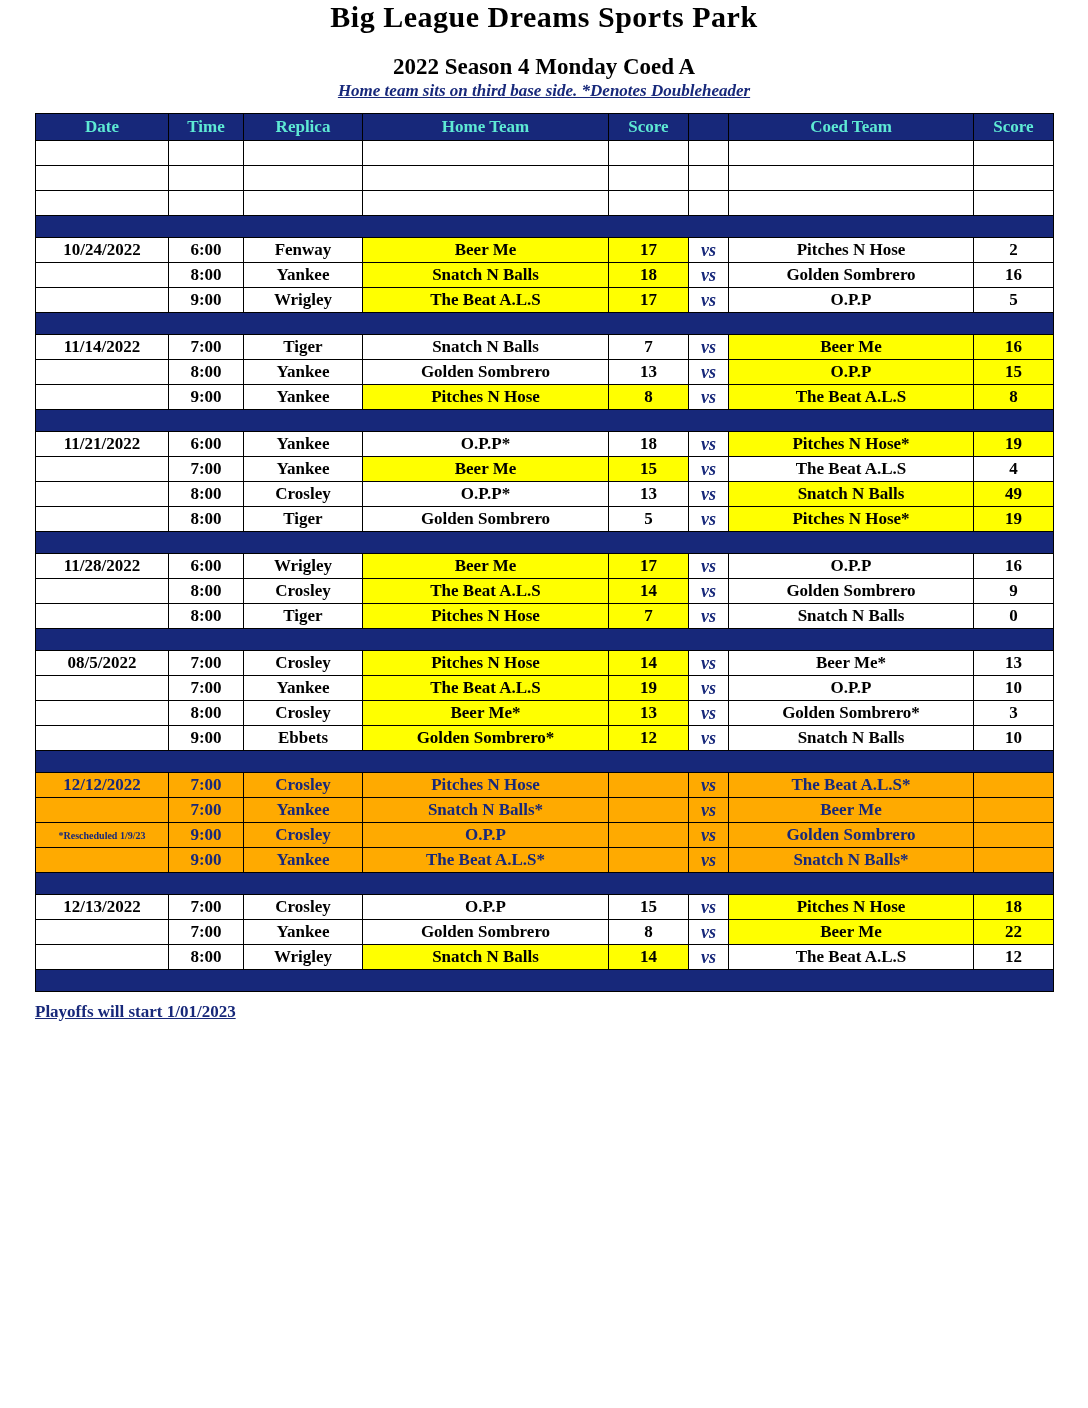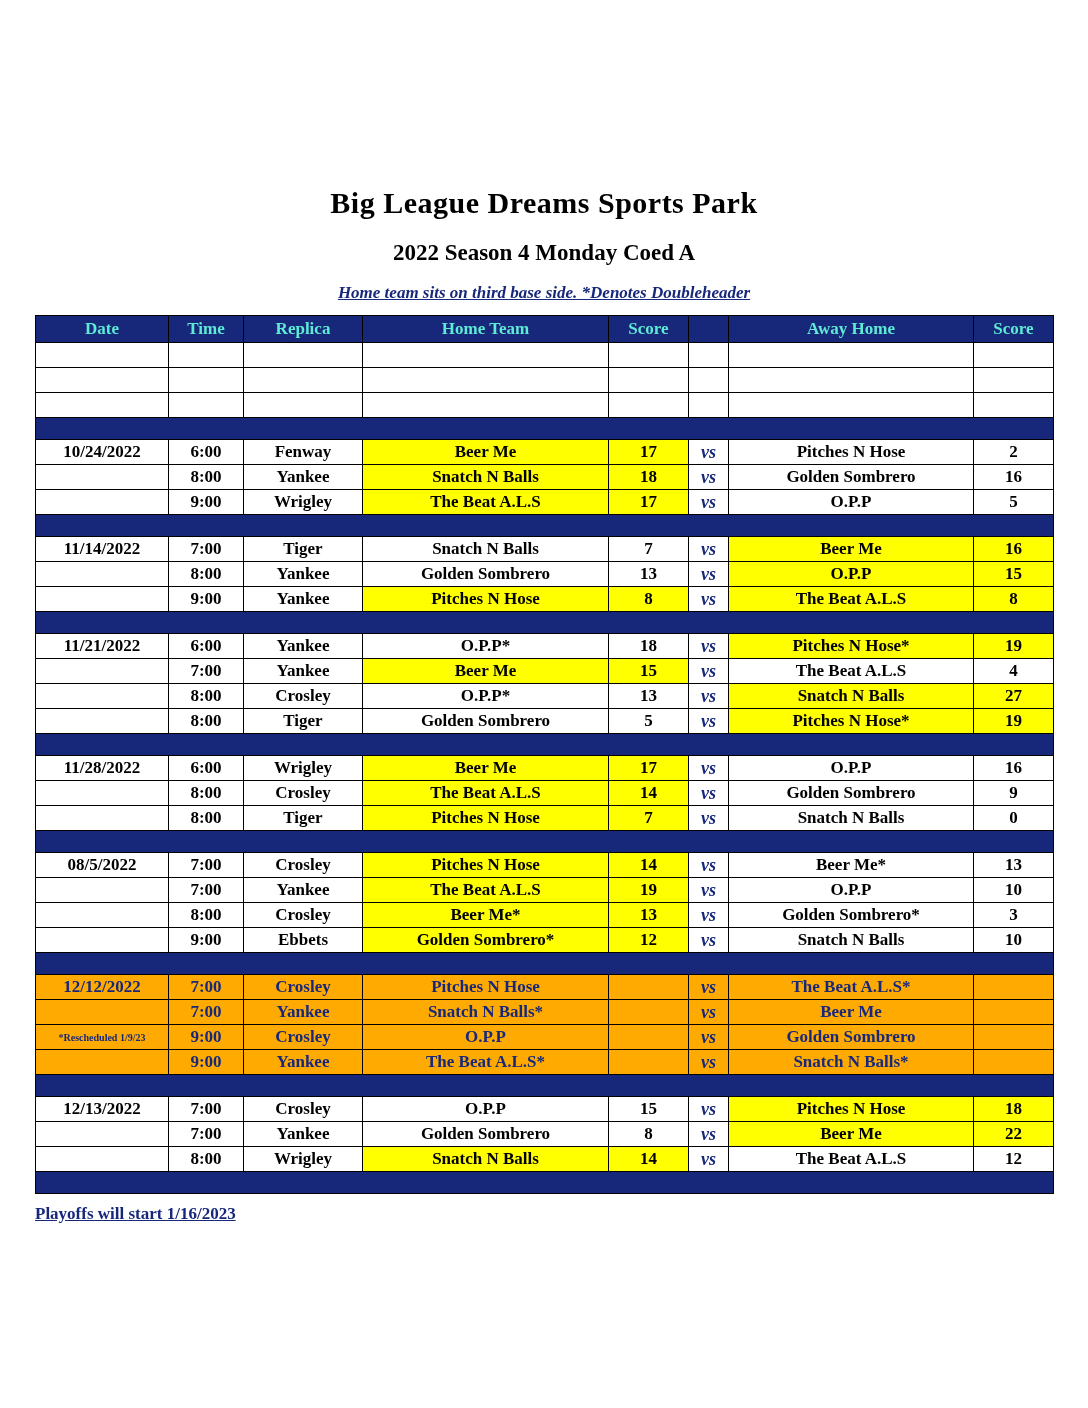--- a/index.html
+++ b/index.html
@@ -2,26 +2,26 @@
 <html style="--navy: #17287A; --yellow: #FFFF00; --orange: #FFAA00;"><head>
 <meta charset="utf-8">
 <style>
   :root { --navy:#17287A; --yellow:#FFFF00; --orange:#FFAA00; }
   * { box-sizing: border-box; }
   html, body { margin:0; padding:0; }
   body {
     width:1088px; height:1408px; background:#ffffff;
     font-family:"Liberation Serif", serif; color:#000;
   }
-  .page { padding-top:186px; }
+  .page { }
   .title { font-size:30px; font-weight:bold; text-align:center; margin:0; letter-spacing:0.5px; }
   .subtitle { font-size:23px; font-weight:bold; text-align:center; margin:20px 0 0; }
   .note {
     font-size:17px; font-weight:bold; font-style:italic; color:var(--navy);
-    text-align:center; text-decoration:underline; margin-top:17px;
+    text-align:center; text-decoration:underline; margin-top:1px;
   }
   table { border-collapse:collapse; table-layout:fixed; width:1018px; margin:12px 0 0 35px; }
   th, td {
     border:1px solid #000; height:25px; padding:0 3px; text-align:center;
     font-weight:bold; font-size:17px; white-space:nowrap; overflow:hidden;
   }
   thead th { background:var(--navy); color:#5eead4; height:27px; }
   td.vs { font-style:italic; font-size:18px; color:var(--navy); }
   tr.sep td { background:var(--navy); height:22px; border:1px solid #000; }
   td.hl { background:var(--yellow); }
@@ -52,21 +52,21 @@
         <col style="width:80px">
     </colgroup>
     <thead>
         <tr>
           <th>Date</th>
           <th>Time</th>
           <th>Replica</th>
           <th>Home Team</th>
           <th>Score</th>
           <th></th>
-          <th>Away Home</th>
+          <th>Coed Team</th>
           <th>Score</th>
         </tr>
       </thead>
     <tbody>
         <tr class="empty">
           <td></td>
           <td></td>
           <td></td>
           <td></td>
           <td></td>
@@ -184,21 +184,21 @@
           <td class="">4</td>
         </tr>
         <tr class="game">
           <td class=""></td>
           <td class="">8:00</td>
           <td class="">Crosley</td>
           <td class="">O.P.P*</td>
           <td class="">13</td>
           <td class="vs">vs</td>
           <td class="hl">Snatch N Balls</td>
-          <td class="hl">27</td>
+          <td class="hl">49</td>
         </tr>
         <tr class="game">
           <td class=""></td>
           <td class="">8:00</td>
           <td class="">Tiger</td>
           <td class="">Golden Sombrero</td>
           <td class="">5</td>
           <td class="vs">vs</td>
           <td class="hl">Pitches N Hose*</td>
           <td class="hl">19</td>
@@ -354,14 +354,14 @@
           <td class="vs">vs</td>
           <td class="">The Beat A.L.S</td>
           <td class="">12</td>
         </tr>
         <tr class="sep">
           <td colspan="8"></td>
         </tr>
       </tbody>
   </table>
 
-  <div class="footer">Playoffs will start 1/16/2023</div>
+  <div class="footer">Playoffs will start 1/01/2023</div>
 </div>
 
 </body></html>

